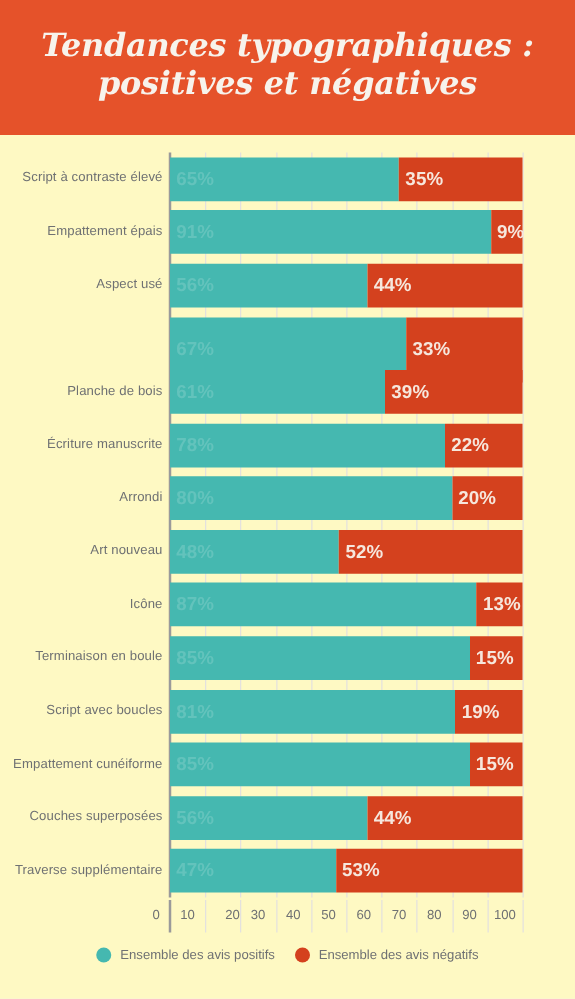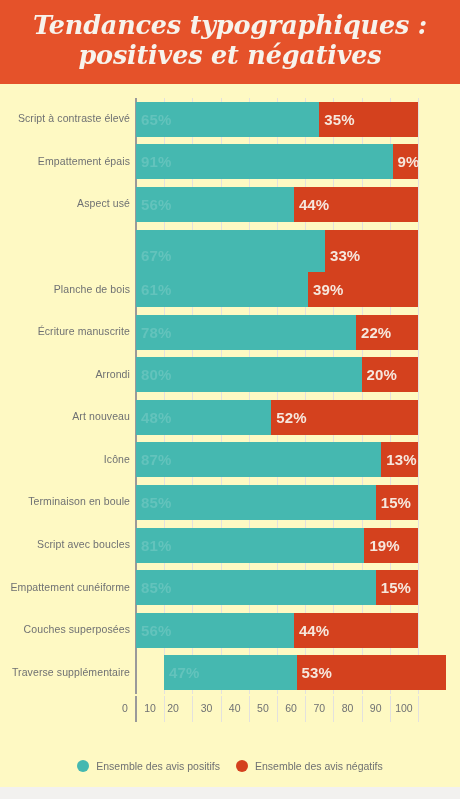--- a/index.html
+++ b/index.html
@@ -20,21 +20,21 @@
     height: 799px;
     background: #f2f1ef;
     box-sizing: border-box;
   }
 
   
   .header {
     background: #e5522a;
     padding: 12px 14px 16px 14px;
     box-sizing: border-box;
-    height: 84px;
+    height: 108px;
     display: flex;
     align-items: center;
     justify-content: center;
   }
   .header-title {
     color: #f7f3ec;
     font-family: "DejaVu Serif", "Liberation Serif", serif;
     font-style: italic;
     font-weight: bold;
     font-size: 25.5px;
@@ -162,21 +162,21 @@
     left: 122px;
     top: 618px;
     font-size: 10.5px;
     color: #6f7173;
   }
 
   
   .legend {
     position: absolute;
     left: 0;
-    top: 676px;
+    top: 650px;
     width: 460px;
     display: flex;
     justify-content: center;
     align-items: center;
     gap: 16px;
   }
   .legend-item {
     display: flex;
     align-items: center;
     gap: 7px;
@@ -334,38 +334,38 @@
             </div>
           </div>
           <div class="row" style="top: 514.643px; height: 35px;">
             <div class="seg seg-pos" style="width: 157.92px; background: rgb(69, 184, 176);">
               <span class="seg-label">56%</span>
             </div>
             <div class="seg seg-neg" style="width: 124.08px; background: rgb(212, 65, 30);">
               <span class="seg-label">44%</span>
             </div>
           </div>
-          <div class="row" style="top: 557.214px; height: 35px; margin-left: 28px;">
+          <div class="row" style="top: 557.214px; height: 35px;">
             <div class="seg seg-pos" style="width: 132.54px; background: rgb(69, 184, 176);">
               <span class="seg-label">47%</span>
             </div>
             <div class="seg seg-neg" style="width: 149.46px; background: rgb(212, 65, 30);">
               <span class="seg-label">53%</span>
             </div>
           </div>
         </div>
     </div>
 
     <div class="xaxis-zero">0</div>
     <div class="xaxis">
         <div class="xaxis-tick first" style="left: -1px;"></div>
         <div class="xaxis-tick" style="left: 28.2px;"></div>
         <div class="xaxis-label" style="left: 14.1px;">10</div>
         <div class="xaxis-tick" style="left: 56.4px;"></div>
-        <div class="xaxis-label" style="left: 37px;">20</div>
+        <div class="xaxis-label" style="left: 50px;">20</div>
         <div class="xaxis-tick" style="left: 84.6px;"></div>
         <div class="xaxis-label" style="left: 70.5px; text-align: center;">30</div>
         <div class="xaxis-tick" style="left: 112.8px;"></div>
         <div class="xaxis-label" style="left: 98.7px;">40</div>
         <div class="xaxis-tick" style="left: 141px;"></div>
         <div class="xaxis-label" style="left: 126.9px;">50</div>
         <div class="xaxis-tick" style="left: 169.2px;"></div>
         <div class="xaxis-label" style="left: 155.1px;">60</div>
         <div class="xaxis-tick" style="left: 197.4px;"></div>
         <div class="xaxis-label" style="left: 183.3px;">70</div>

